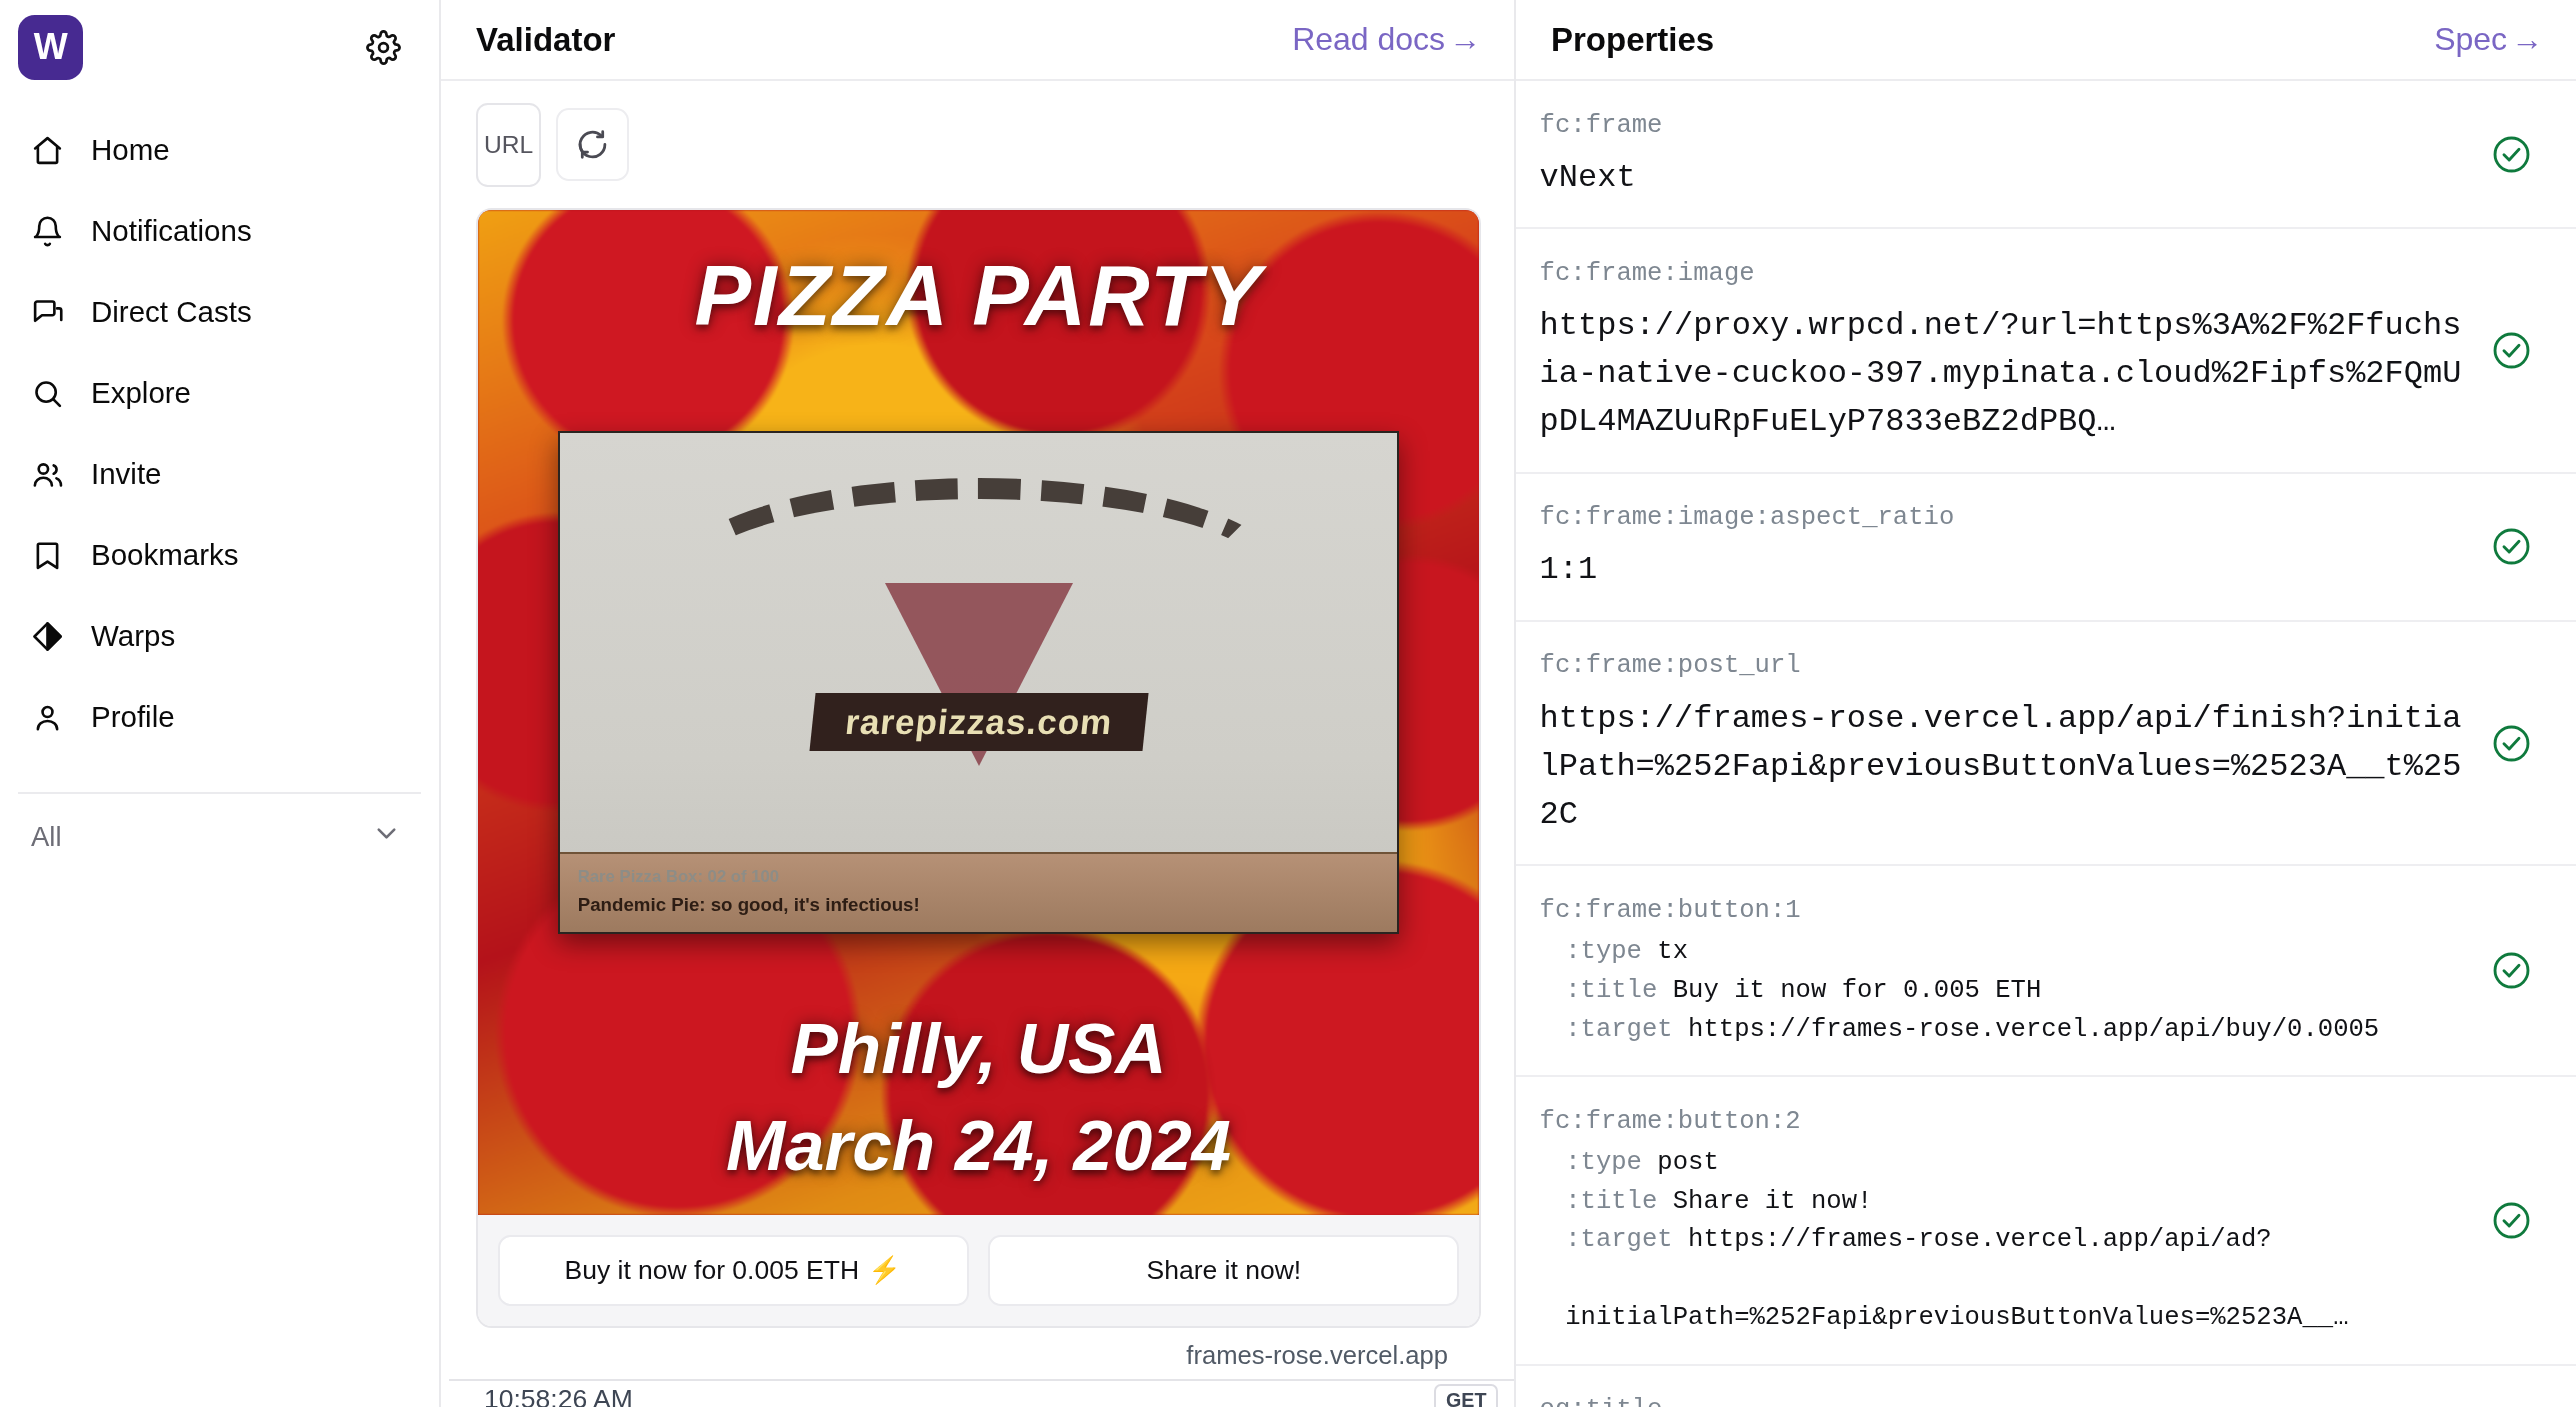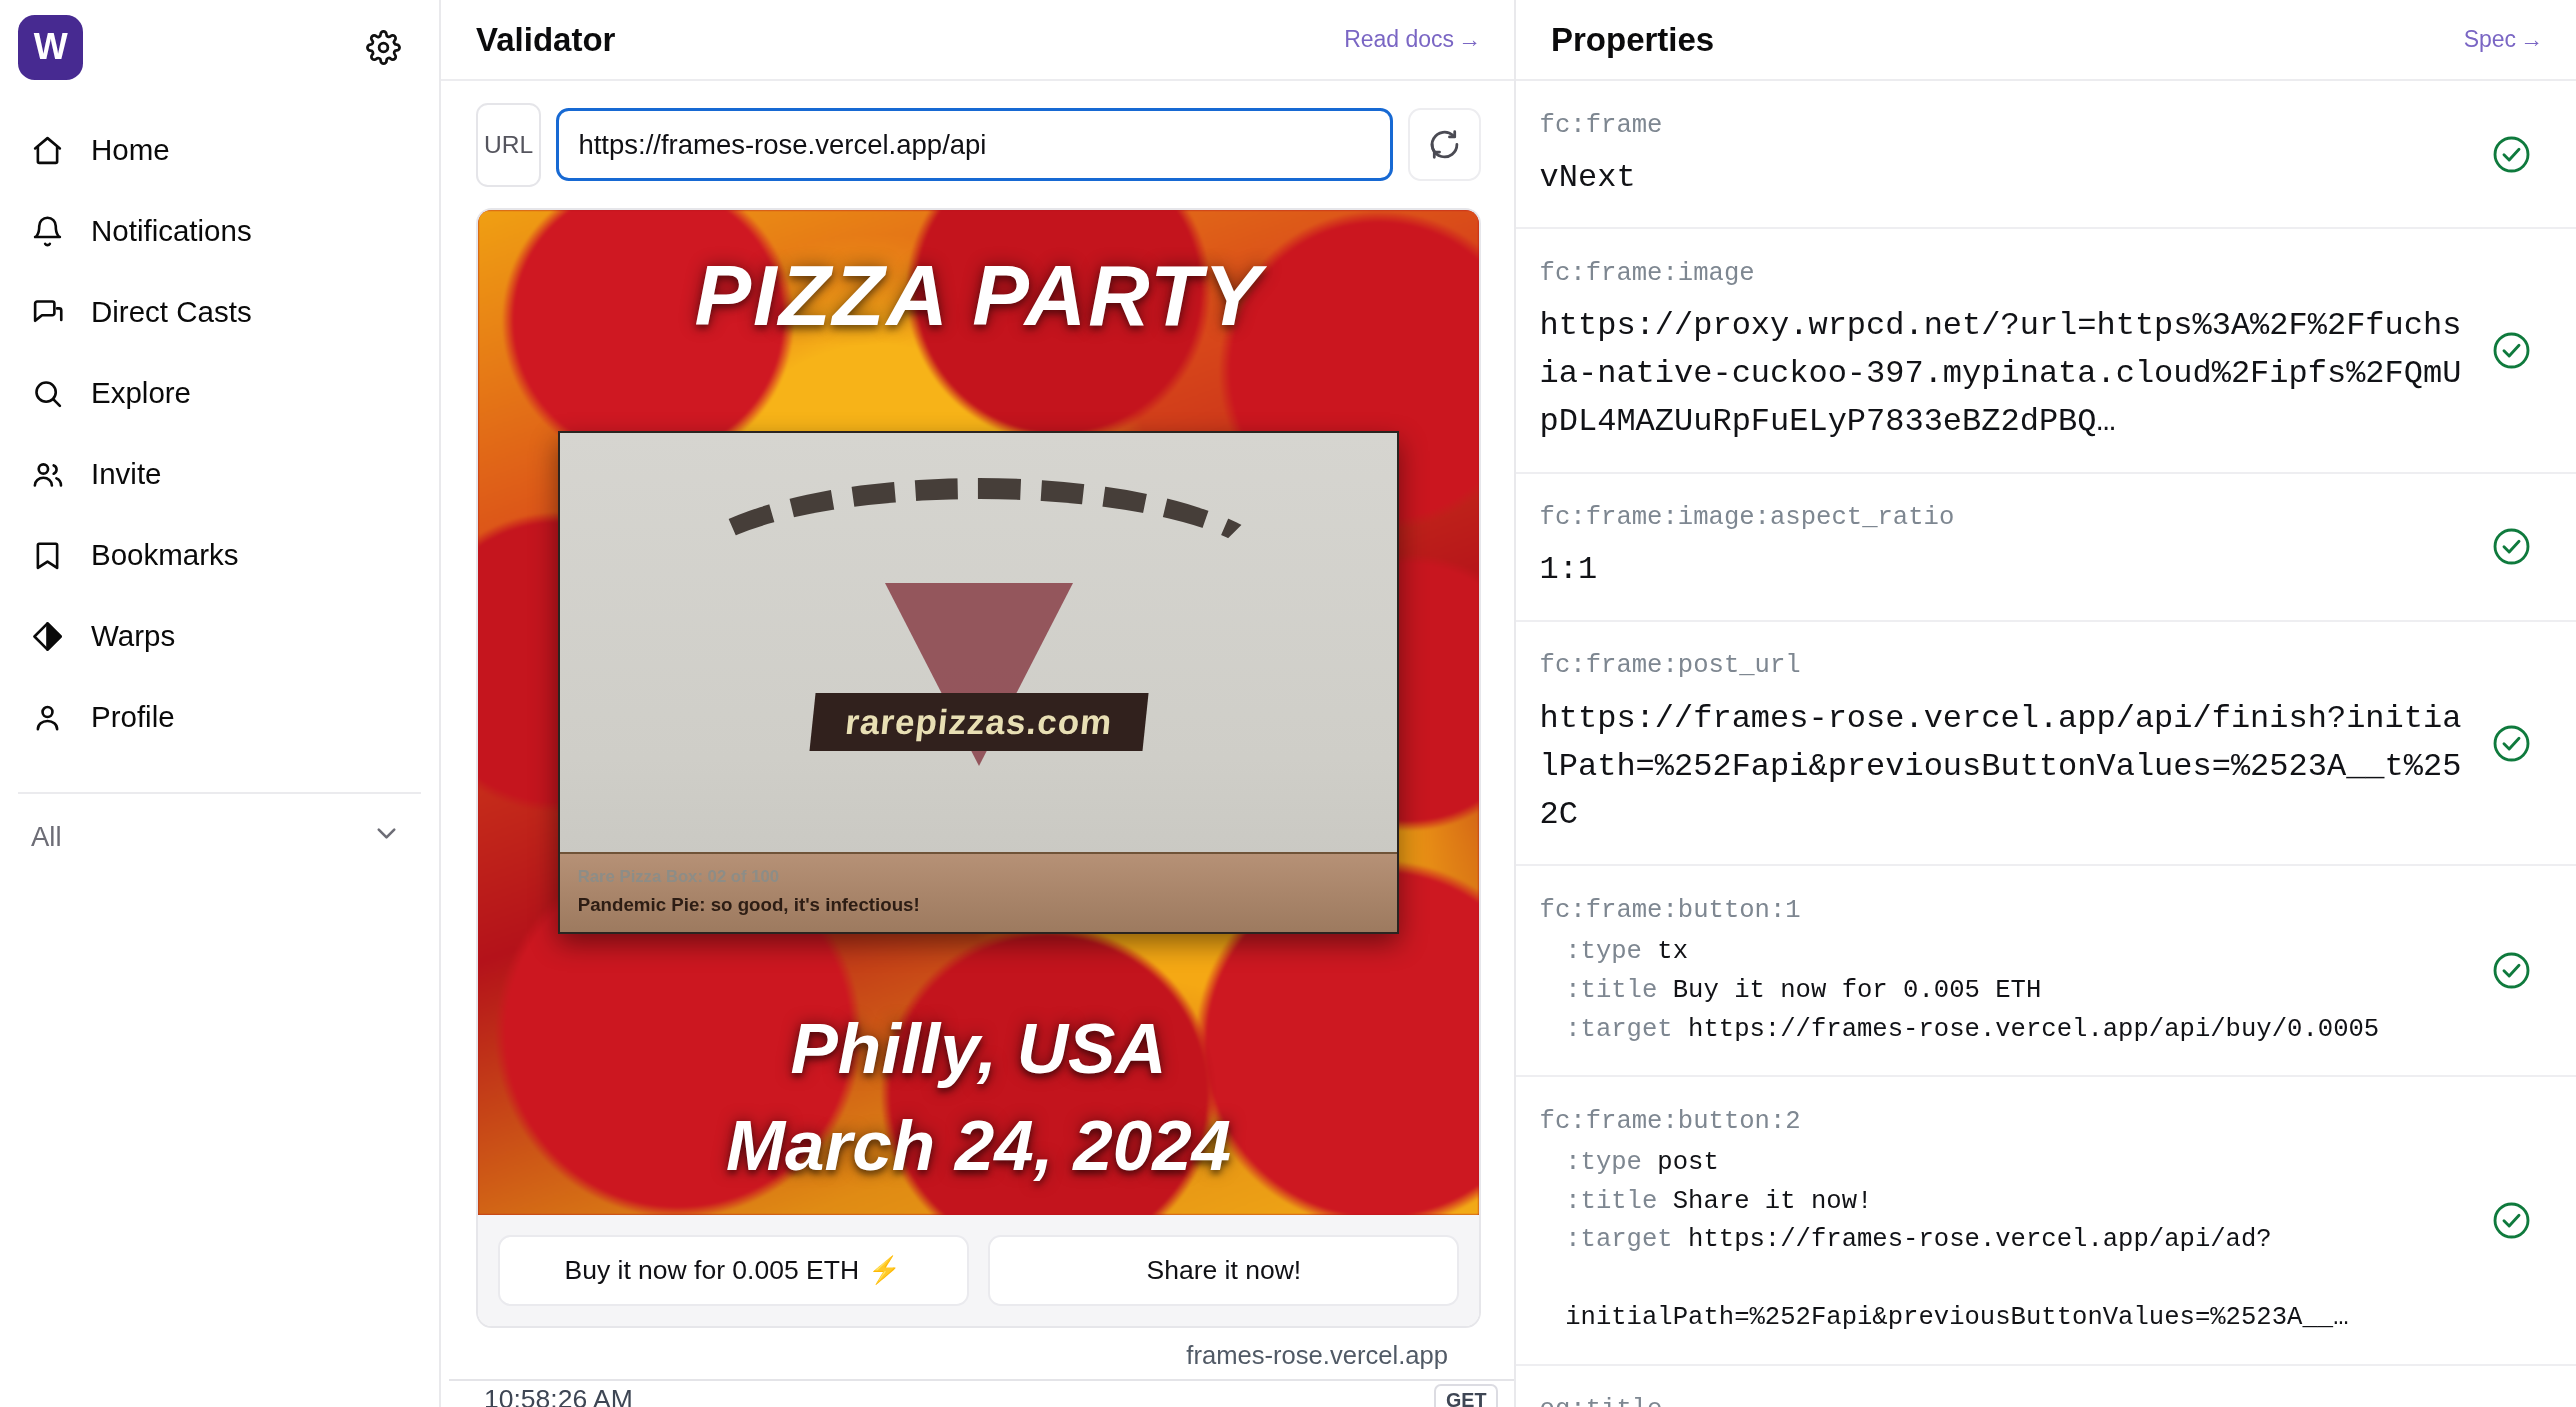--- a/index.html
+++ b/index.html
@@ -71,21 +71,21 @@
     position: relative;
   }
   .panel-head {
     height: 81px; flex: 0 0 81px;
     border-bottom: 2px solid #ececef;
     display: flex; align-items: center; justify-content: space-between;
     padding: 0 33px 0 35px;
   }
   .panel-title { font-size: 33px; font-weight: 700; color: #0b0b0c; }
   .head-link {
-    font-size: 23px; color: #7a66c4; font-weight: 400;
+    font-size: 32px; color: #7a66c4; font-weight: 400;
     display: flex; align-items: center; gap: 3.9px;
   }
   .url-row {
     display: flex; align-items: center; gap: 14.7px;
     padding: 21.6px 33px 21.6px 35px;
   }
   .url-chip {
     width: 65px; height: 84px;
     border: 2px solid #e5e5e9; border-radius: 11.8px;
     display: flex; align-items: center; justify-content: center;
@@ -399,21 +399,20 @@
     <div class="panel-head">
       <div class="panel-title">Validator</div>
       <a class="head-link">
         <span>Read docs</span>
         <span>→</span>
       </a>
     </div>
 
     <div class="url-row">
       <div class="url-chip">URL</div>
-      <div class="url-input" placeholder="https://">https://frames-rose.vercel.app/api</div>
       <div class="refresh-btn">
         <svg width="35" height="35" viewBox="0 0 24 24" fill="none" stroke="currentColor" stroke-width="1.9" stroke-linecap="round" stroke-linejoin="round">
           <path d="M20.5 12a8.5 8.5 0 1 1-2.6-6.1"></path>
             <path d="M19 3.2v3.6h-3.6"></path>
           <path d="M3.5 12a8.5 8.5 0 0 0 2.6 6.1"></path>
             <path d="M5 20.8v-3.6h3.6"></path>
         </svg>
       </div>
     </div>
 

